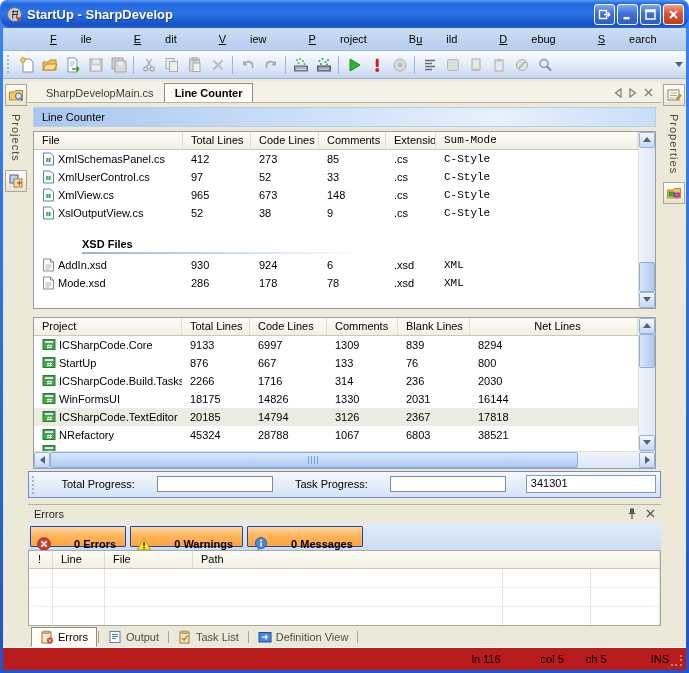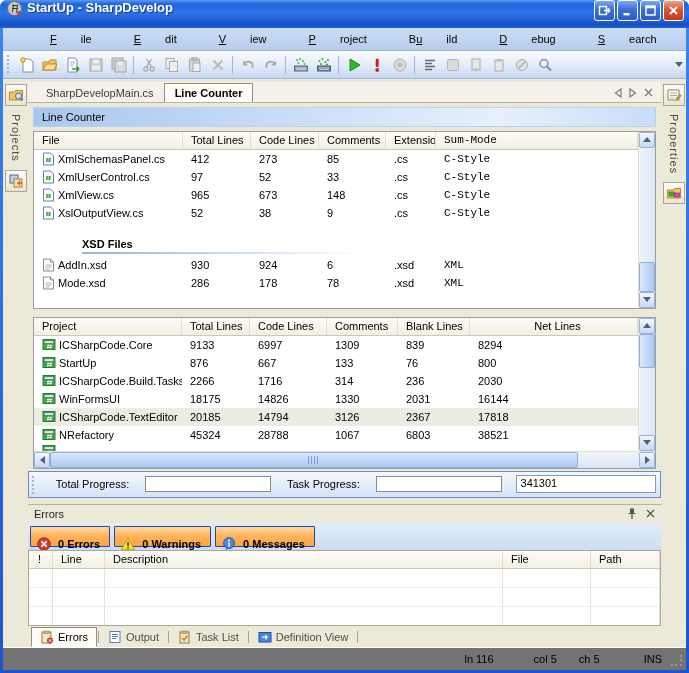--- a/index.html
+++ b/index.html
@@ -3,22 +3,22 @@
 <meta charset="utf-8">
 <style>
   * { box-sizing: border-box; margin: 0; padding: 0; }
   html,body { background:#fff; }
   body { font-family: "Liberation Sans", sans-serif; font-size: 11px; color:#000; }
 
   .window { width:689px; height:673px; display:flex; flex-direction:column;
     background:linear-gradient(180deg,#3C85F0,#1C55CE); border-radius:7px 7px 0 0; overflow:hidden; }
 
   
-  .titlebar { height:28px; display:flex; padding:0 5px 0 6px;
-    background:linear-gradient(180deg,#5A9AF6 0%,#2166DC 14%,#2E74E8 46%,#1450C4 90%,#2763D6 100%); }
+  .titlebar { height:28px; display:flex; align-items:center; padding:0 5px 0 6px;
+    background:linear-gradient(180deg,#5A9AF6 0%,#2166DC 14%,#2E74E8 46%,#1450C4 90%,#2763D6 100%);border-radius:12px; }
   .app-ic { width:17px; height:17px; margin-right:4px; flex:0 0 auto; }
   .title-text { color:#fff; font-weight:bold; font-size:13px; text-shadow:1px 1px 1px #1A3C8C; flex:1;
     white-space:nowrap; overflow:hidden; }
   .tb-btns { display:flex; gap:2px; }
   .tbtn { width:21px; height:21px; border:1px solid #fff; border-radius:3px;
     background:linear-gradient(180deg,#7CA8F2,#3F6FD8 45%,#2E5CC8); display:flex; align-items:center; justify-content:center; }
   .tbtn.close { background:linear-gradient(180deg,#F0A086,#D85636 45%,#C23A1A); }
 
   
   .menubar { height:23px; background:linear-gradient(180deg,#CCDDF6,#B6CDEE); display:flex; align-items:center;
@@ -97,55 +97,55 @@
   .hscroll { height:17px; flex:0 0 auto; border-top:1px solid #E4E0D0; background:linear-gradient(#F0F4FB,#DCE6F5);
     display:flex; align-items:stretch; }
   .hsb-btn { width:16px; background:linear-gradient(#F3F8FE,#C4D8F4); border:1px solid #99B4DC; border-radius:2px;
     display:flex; align-items:center; justify-content:center; flex:0 0 auto; }
   .sb-thumb-h { width:528px; background:linear-gradient(#DBE8FB,#ABC8F2); border:1px solid #8FAEDE; border-radius:2px;
     display:flex; align-items:center; justify-content:center; }
   .ridges { width:12px; height:8px;
     background:repeating-linear-gradient(90deg,#7E9ED4 0 1px,transparent 1px 3px); }
 
   
-  .progress-row { height:27px; margin:2px 0 0; display:flex; align-items:center; gap:14px; padding:0 4px 0 2px;
+  .progress-row { height:27px; margin:2px 0 0; display:flex; align-items:center; gap:20px; padding:0 4px 0 2px;
     background:linear-gradient(#F4F8FE,#D5E2F6); border:1px solid #6E8CC4; }
   .plabel { white-space:nowrap; padding:0 2px; }
   .pbar { width:130px; height:16px; background:#fff; border:1px solid #8A8A8A;
     padding:1px; }
   .pfill { height:100%; width:100%;
     background:repeating-linear-gradient(90deg,#5ED45E 0,#2FAF2F 5px,#FFF 5px,#FFF 7px); }
   .pvalue { width:145px; height:18px; background:#fff; border:1px solid #7F9DB9; padding:1px 4px; }
 
   .dock-gap { height:6px; }
 
   
   .errors-panel { height:124px; border-top:1px solid #B8B4A4; display:flex; flex-direction:column; }
   .ep-title { height:18px; display:flex; align-items:center; padding:0 6px 0 6px; color:#1E1E1E; }
   .ep-title .t { flex:1; }
   .ep-buttons { height:27px; background:linear-gradient(#E2ECFA,#CCDCF4); display:flex; align-items:center; gap:4px; padding:0 2px; }
-  .ebtn { height:21px; display:flex; align-items:center; gap:6px; padding:16px 9px 0 5px; font-weight:bold;
+  .ebtn { height:21px; display:flex; align-items:center; gap:22px; padding:16px 9px 0 5px; font-weight:bold;
     background:linear-gradient(#FFD9A0,#FFB45C 48%,#FCA43F); border:1px solid #27479E; border-radius:1px; }
   .ep-grid { flex:1; background:#fff; border:1px solid #ACA899; display:flex; flex-direction:column; min-height:0; }
   .ep-head { height:18px; display:flex; background:linear-gradient(#FDFCF7,#F2F0E4); border-bottom:1px solid #CDC9B8; }
   .ep-body { flex:1; display:flex;
     background:repeating-linear-gradient(180deg,transparent 0 18px,#F0EFE7 18px 19px); }
   .ep-col { border-right:1px solid #E6E4D8; height:100%; }
   .ew0 { width:24px; } .ew1 { width:52px; } .ew2 { width:398px; } .ew3 { width:88px; } .ew4 { flex:1; }
   .ep-head .ew0 { padding-left:9px; } .ep-head .hcell { border-right:1px solid #E2DFD0; }
 
   
   .bottom-tabs { height:20px; display:flex; align-items:stretch; padding-left:3px; margin-top:1px; }
   .btab { display:flex; align-items:center; gap:4px; padding:0 8px; color:#4F4F49; }
   .btab.active { background:#FDFCF7; border:1px solid #919086; border-bottom-color:#FDFCF7; color:#000; }
   .btab-sep { width:1px; background:#A9A698; margin:4px 1px; }
 
   
-  .statusbar { height:23px; background:#737373; border-top:1px solid #fff; display:flex; align-items:center;
-    padding-right:24px; position:relative; }
+  .statusbar { height:23px; background:#b91c1c; border-top:1px solid #fff; display:flex; align-items:center;
+    padding-right:17px; position:relative; }
   .statusbar .sfill { flex:1; }
   .sitem { margin-left:38px; }
   .resize-grip { position:absolute; right:3px; bottom:3px; width:12px; height:12px;
     background:
       radial-gradient(circle at 10px 10px,#9A9784 1.2px,transparent 1.5px),
       radial-gradient(circle at 10px 5px,#9A9784 1.2px,transparent 1.5px),
       radial-gradient(circle at 5px 10px,#9A9784 1.2px,transparent 1.5px),
       radial-gradient(circle at 10px 1px,#9A9784 1.2px,transparent 1.5px),
       radial-gradient(circle at 1px 10px,#9A9784 1.2px,transparent 1.5px); }
   .win-bottom { height:3px; background:#1C55CE; }
@@ -718,21 +718,20 @@
                   <rect x="8.2" y="7" width="1.7" height="5" fill="#fff"></rect>
                   <circle cx="9" cy="5" r="1.1" fill="#fff"></circle>
                 </svg>
               <span>0 Messages</span>
             </span>
           </div>
           <div class="ep-grid">
             <div class="ep-head">
               <span class="hcell ew0">!</span>
               <span class="hcell ew1">Line</span>
-              <span class="hcell ew2">Description</span>
               <span class="hcell ew3">File</span>
               <span class="hcell ew4">Path</span>
             </div>
             <div class="ep-body">
               <span class="ep-col ew0"></span>
                 <span class="ep-col ew1"></span>
                 <span class="ep-col ew2"></span>
                 <span class="ep-col ew3"></span>
                 <span class="ep-col ew4"></span>
             </div>

